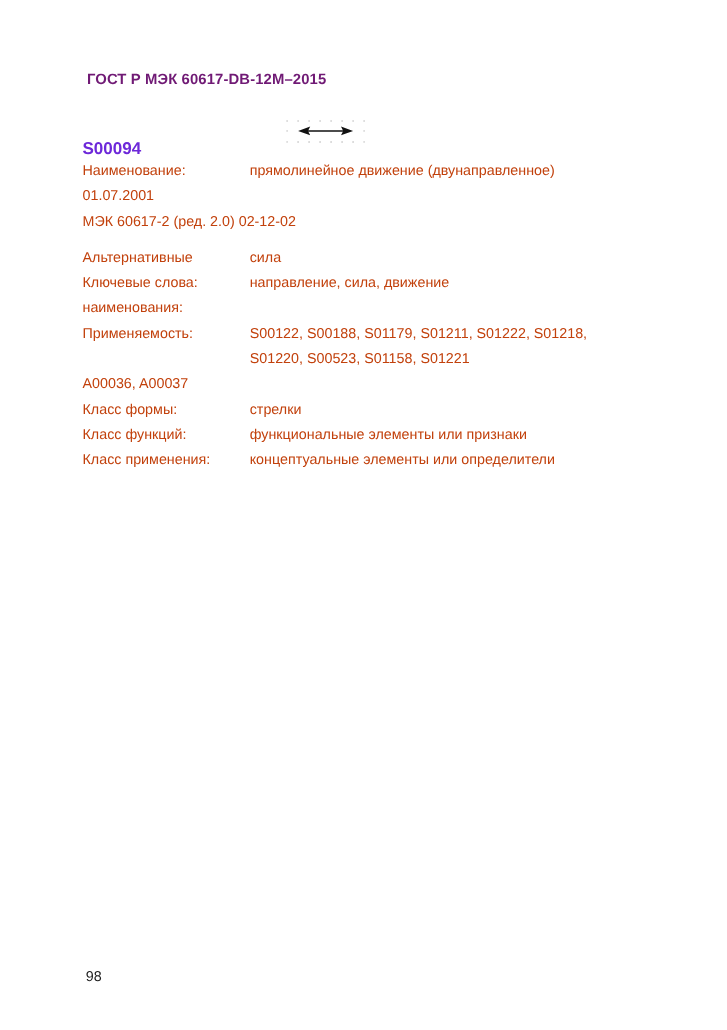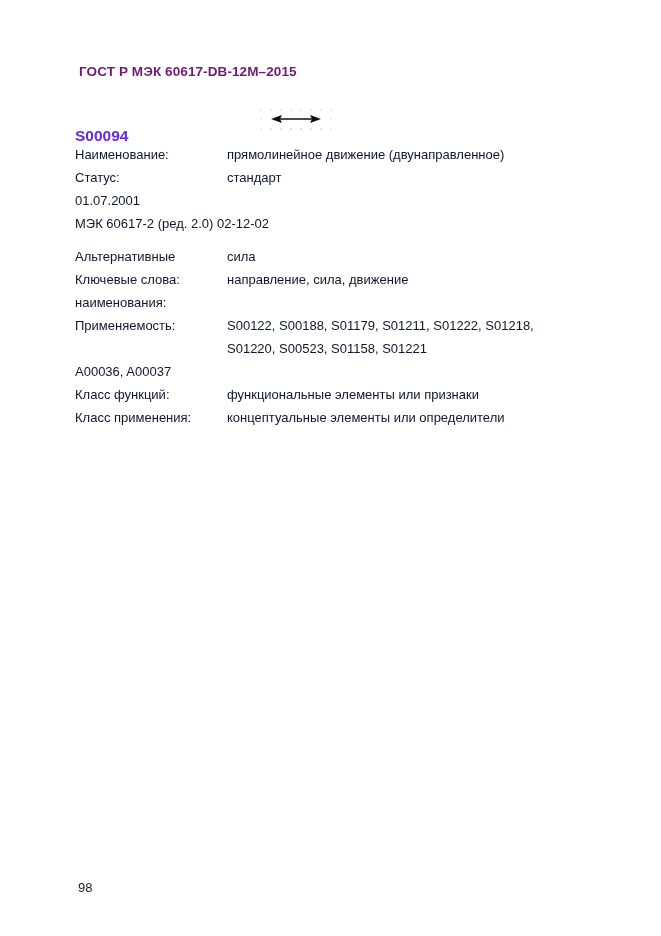--- a/index.html
+++ b/index.html
@@ -43,21 +43,21 @@
     .props {
       position: absolute;
       left: 75px;
       top: 143px;
       width: 520px;
     }
     .row {
       display: flex;
       font-size: 13px;
       line-height: 23px;
-      color: #0f172a;
+      color: #c2410c;
       justify-content: space-between;
     }
     .row .label {
       width: 152px;
       flex: 0 0 152px;
     }
     .row .value {
       flex: 1 1 auto;
     }
     .row.gap {
@@ -105,24 +105,20 @@
     <polygon points="64,15 53,11 55,15 53,19" fill="#111"></polygon>
   </svg>
 </div>
 
 <div class="props">
   <div class="row">
     <div class="label">Наименование:</div>
     <div class="value">прямолинейное движение (двунаправленное)</div>
   </div>
   <div class="row">
-    <div class="label">Статус:</div>
-    <div class="value">стандарт</div>
-  </div>
-  <div class="row">
     <div class="value">01.07.2001</div>
   </div>
   <div class="row">
     <div class="value">МЭК 60617-2 (ред. 2.0) 02-12-02</div>
   </div>
 
   <div class="row gap">
     <div class="label">Альтернативные</div>
     <div class="value">сила</div>
   </div>
@@ -139,20 +135,24 @@
     <div class="value">S00122, S00188, S01179, S01211, S01222, S01218,</div>
   </div>
   <div class="row">
     <div class="label"></div>
     <div class="value">S01220, S00523, S01158, S01221</div>
   </div>
   <div class="row">
     <div class="value">A00036, A00037</div>
   </div>
   <div class="row">
+    <div class="label">Класс формы:</div>
+    <div class="value">стрелки</div>
+  </div>
+  <div class="row">
     <div class="label">Класс функций:</div>
     <div class="value">функциональные элементы или признаки</div>
   </div>
   <div class="row">
     <div class="label">Класс применения:</div>
     <div class="value">концептуальные элементы или определители</div>
   </div>
 </div>
 
 <div class="page-number">98</div>

